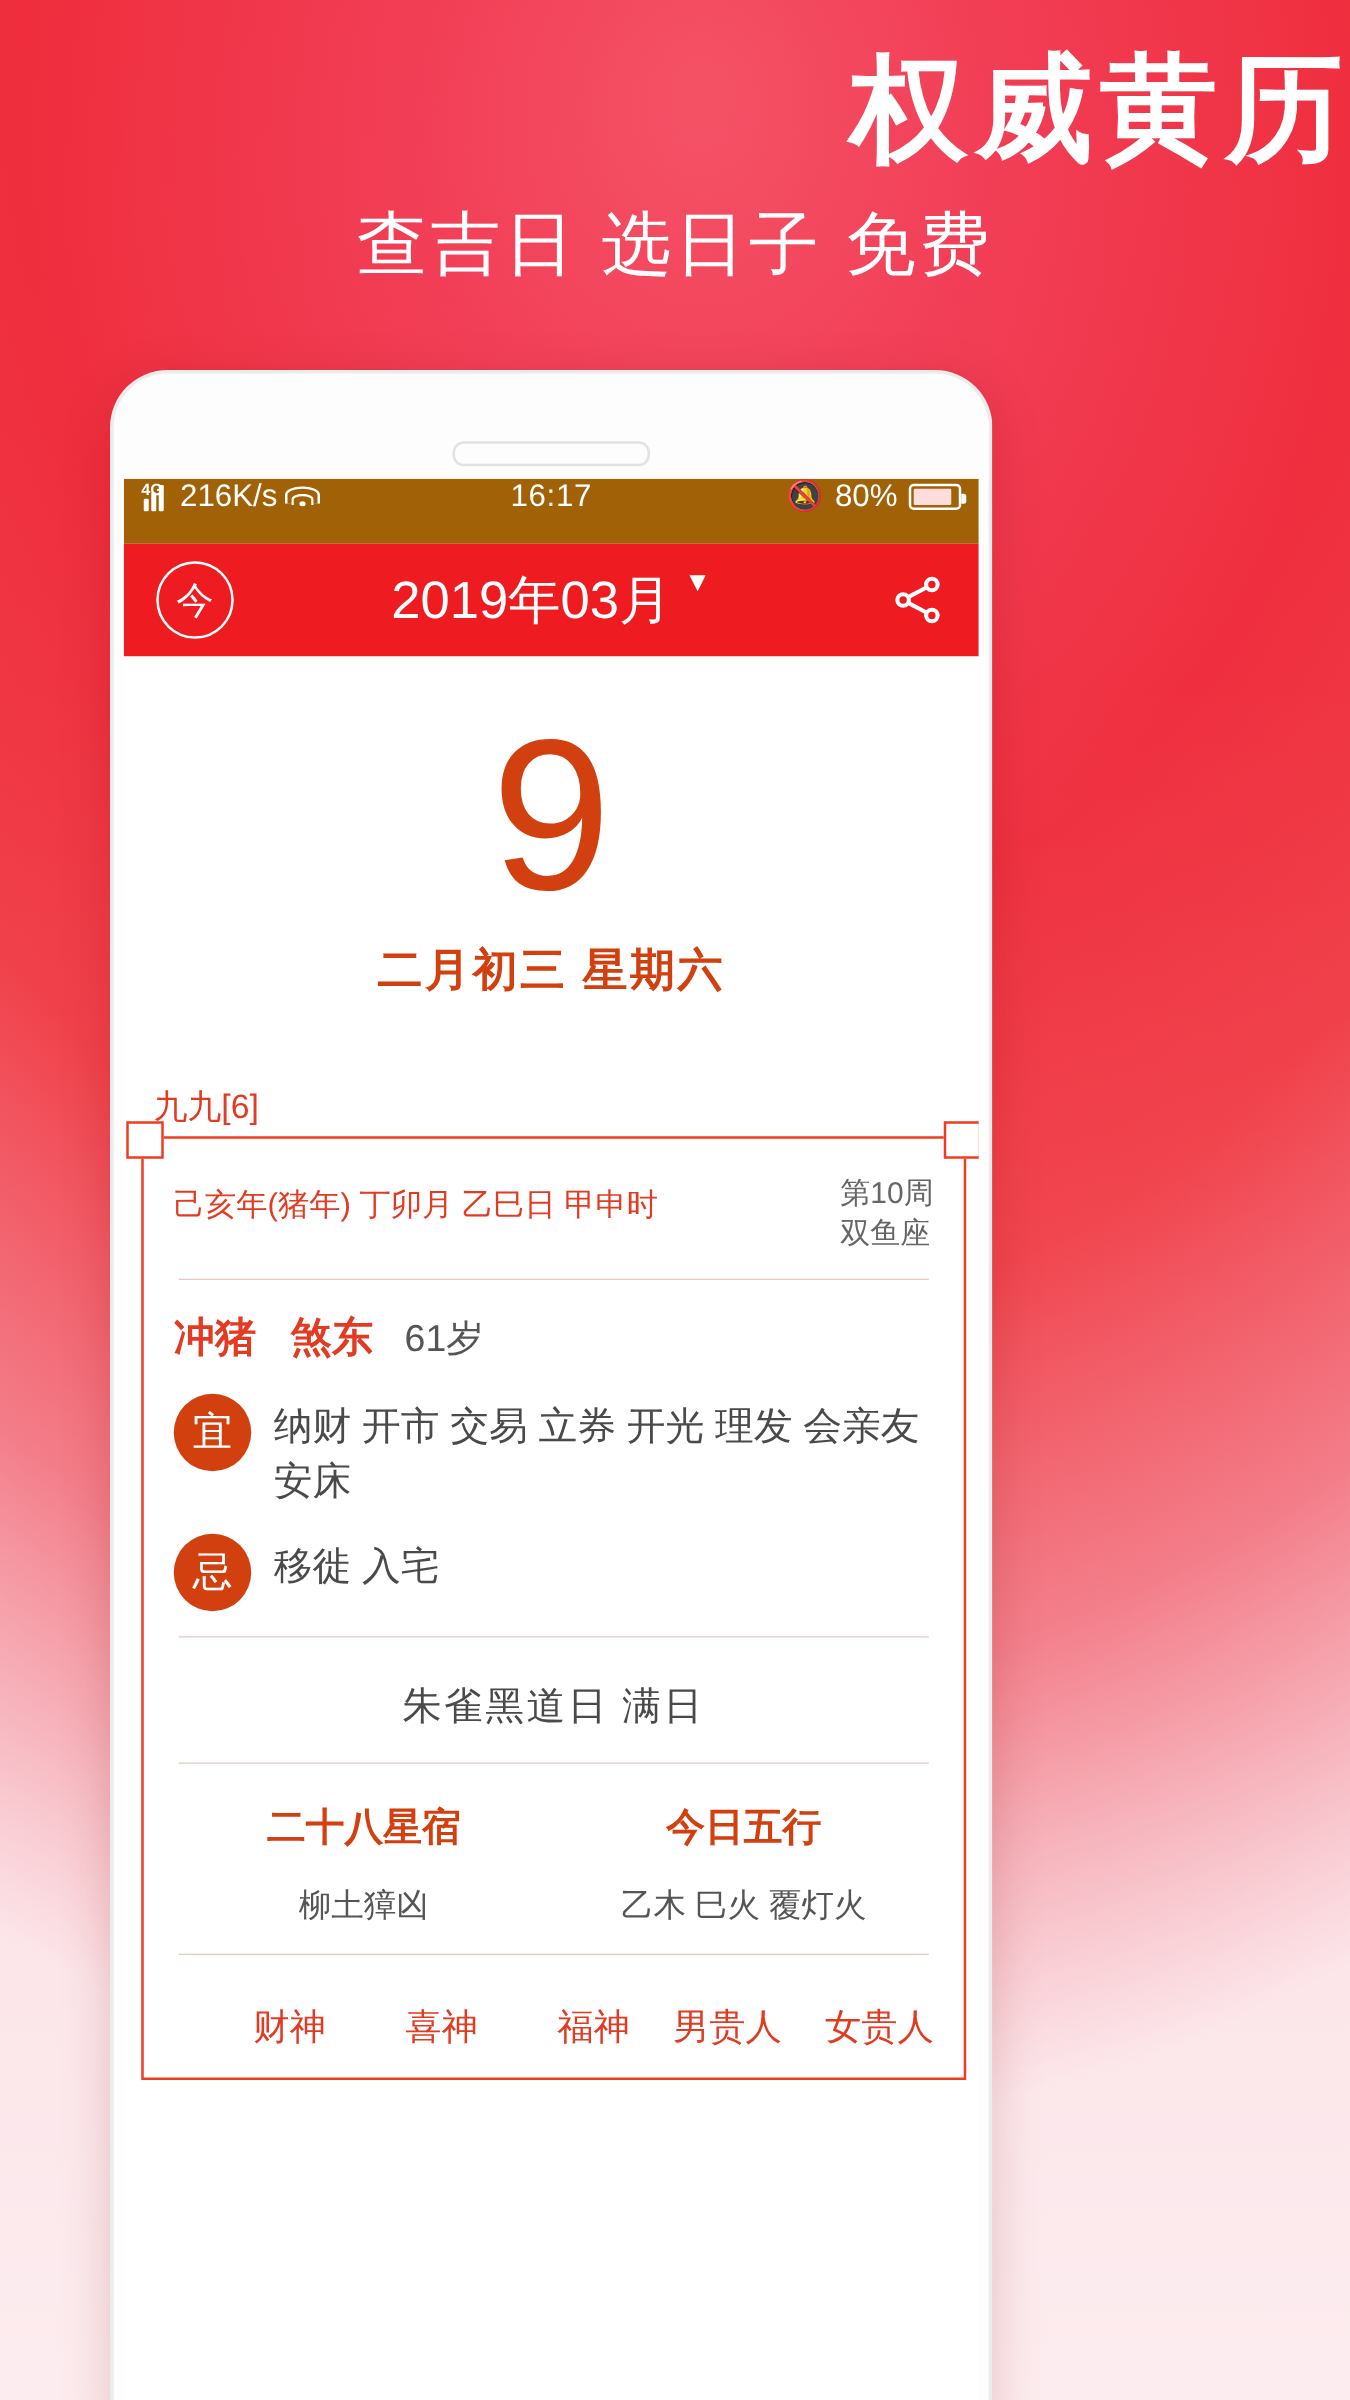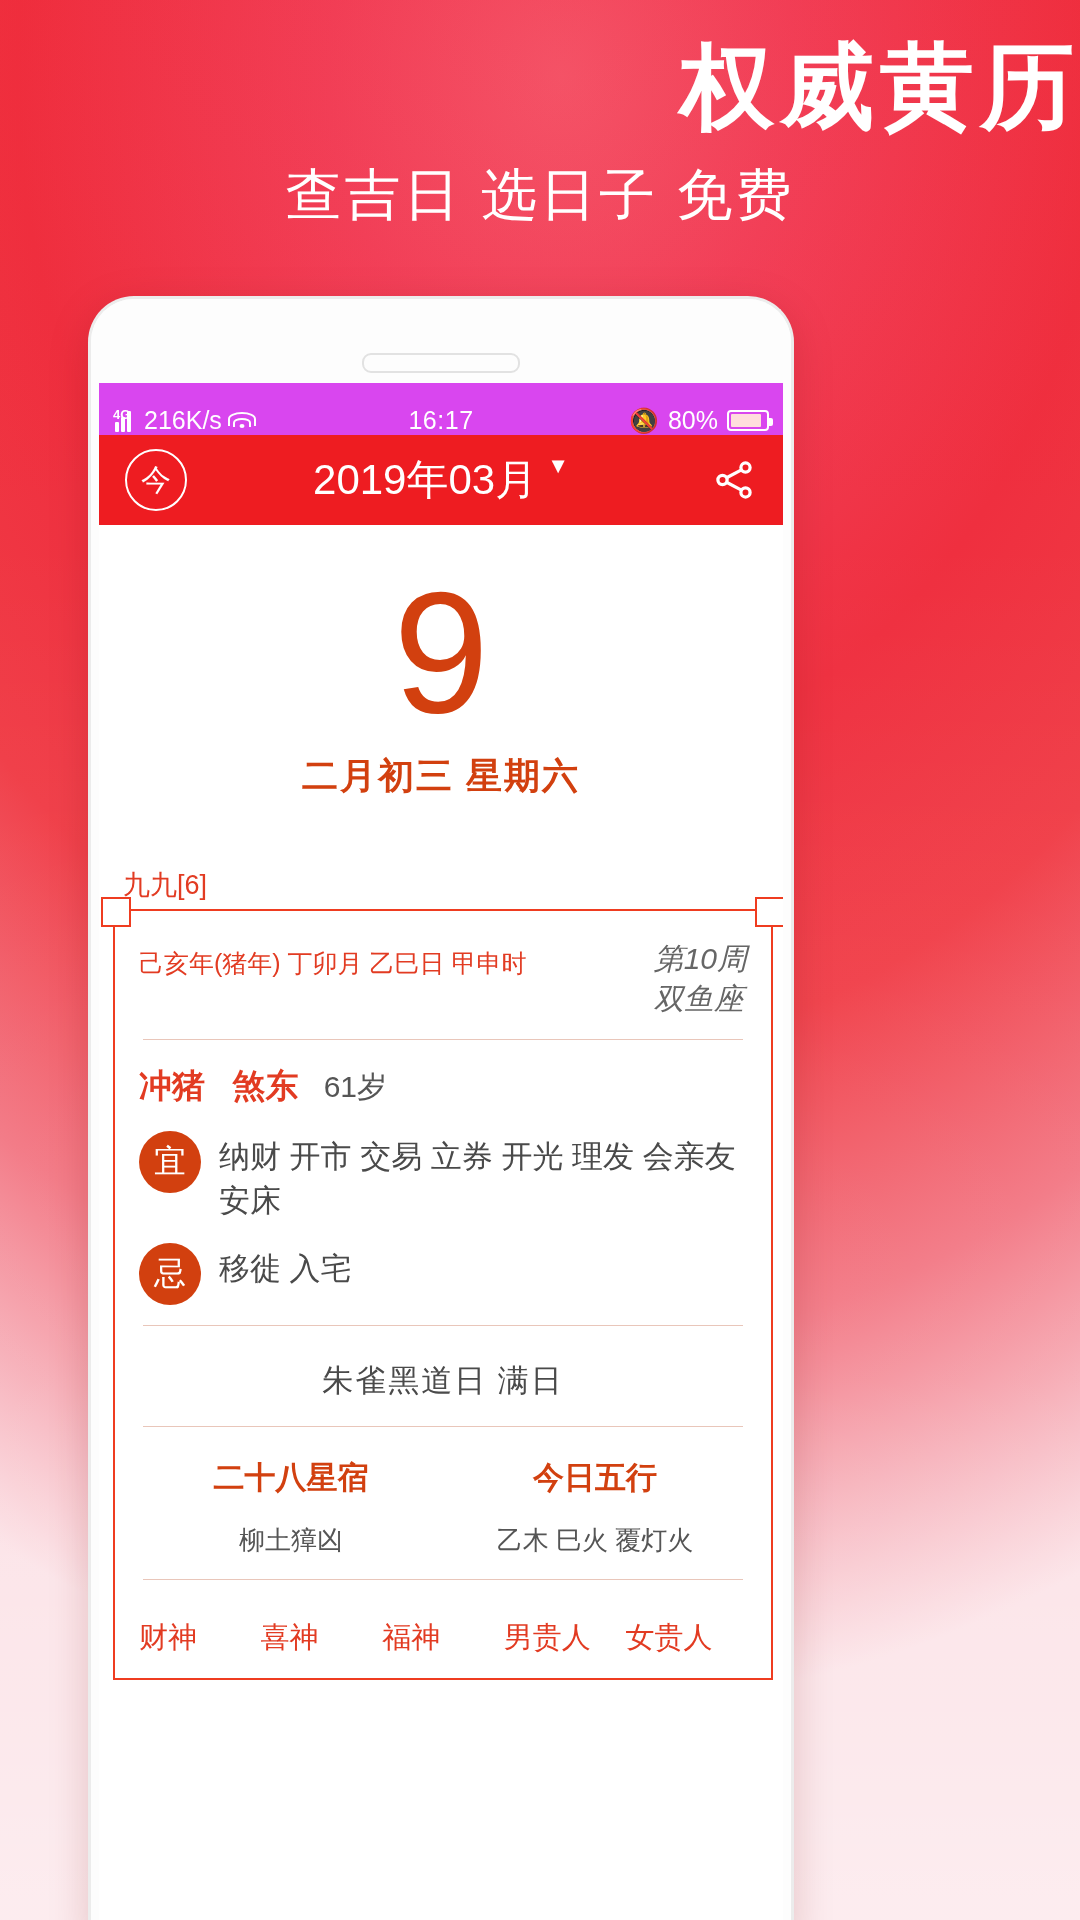--- a/index.html
+++ b/index.html
@@ -44,22 +44,22 @@
     width:154px;height:16px;border-radius:9px;background:#fdfdfd;
     border:2px solid #e2e2e2;
   }
   .phone-screen{
     position:absolute;left:8px;right:8px;top:84px;bottom:0;
     background:#fff;overflow:hidden;
   }
 
   
   .statusbar{
-    height:52px;background:#d946ef;color:#fff;
-    display:flex;align-items:flex-end;font-size:25px;position:relative;
+    height:52px;background:#a16207;color:#fff;
+    display:flex;align-items:flex-start;font-size:25px;position:relative;
     padding:0 14px;box-sizing:border-box;
   }
   .sb-left{display:flex;align-items:center;gap:7px;}
   .sb-center{position:absolute;left:0;right:0;text-align:center;font-size:25px;letter-spacing:.5px;}
   .sb-right{margin-left:auto;display:flex;align-items:center;gap:9px;position:relative;z-index:2;}
   .sig{display:flex;align-items:flex-end;gap:2px;height:22px;position:relative;padding-left:2px;}
   .sig i{display:block;width:4px;background:#fff;border-radius:1px;}
   .sig i:nth-child(1){height:5px;}
   .sig i:nth-child(2){height:10px;}
   .sig i:nth-child(3){height:15px;}
@@ -104,37 +104,37 @@
   .card-wrap{position:relative;margin:0 10px 0 14px;}
   .card{
     border:2.5px solid #ef3c20;position:relative;padding:28px 24px 10px 24px;
     box-sizing:border-box;
   }
   .corner{position:absolute;width:26px;height:26px;border:2.5px solid #ef3c20;background:#fff;}
   .corner.tl{left:-14px;top:-14px;}
   .corner.tr{right:-14px;top:-14px;}
   .ganzhi-row{display:flex;align-items:flex-start;}
   .ganzhi{color:#e23b22;font-size:25px;flex:1;padding-top:8px;letter-spacing:0px;}
-  .weekzod{color:#666;font-size:30px;line-height:1.32;text-align:left;padding-left:6px;white-space:nowrap;font-style:italic;}
+  .weekzod{color:#666;font-size:24px;line-height:1.32;text-align:left;padding-left:6px;white-space:nowrap;}
   .divider{height:1px;background:#e9c6ba;margin:20px 4px;}
   .chong-row{text-align:left;font-size:33px;color:#e23b22;font-weight:700;padding:4px 0 2px;}
   .chong-row .age{color:#555;font-weight:400;font-size:30px;margin-left:16px;}
   .yj-row{display:flex;align-items:flex-start;gap:18px;margin:20px 0 6px;}
   .yj-badge{
     width:62px;height:62px;border-radius:50%;background:#d2400f;color:#fff;
     font-size:32px;display:flex;align-items:center;justify-content:center;flex:0 0 auto;
   }
   .yj-text{color:#4a4a4a;font-size:31px;line-height:1.42;padding-top:4px;}
   .center-line{text-align:center;color:#4a4a4a;font-size:31px;padding:14px 0 4px;letter-spacing:2px;}
   .triple{display:flex;text-align:center;padding-top:10px;}
   .triple .col{flex:1;}
   .triple .col.c1{flex:1.08;}
   .t-head{color:#d2400f;font-size:31px;font-weight:700;margin-bottom:22px;}
   .t-body{color:#555;font-size:26px;line-height:1.48;}
-  .deities{display:flex;text-align:left;padding:18px 0 10px;}
+  .deities{display:flex;text-align:right;padding:18px 0 10px;}
   .deities .d{flex:1;color:#e23b22;font-size:29px;}
 </style>
 </head>
 <body>
 
 <div id="promo-bg"></div>
 
 <div class="promo-head">
   <div class="promo-title">权威黄历</div>
   <div class="promo-sub">查吉日 选日子 免费</div>

